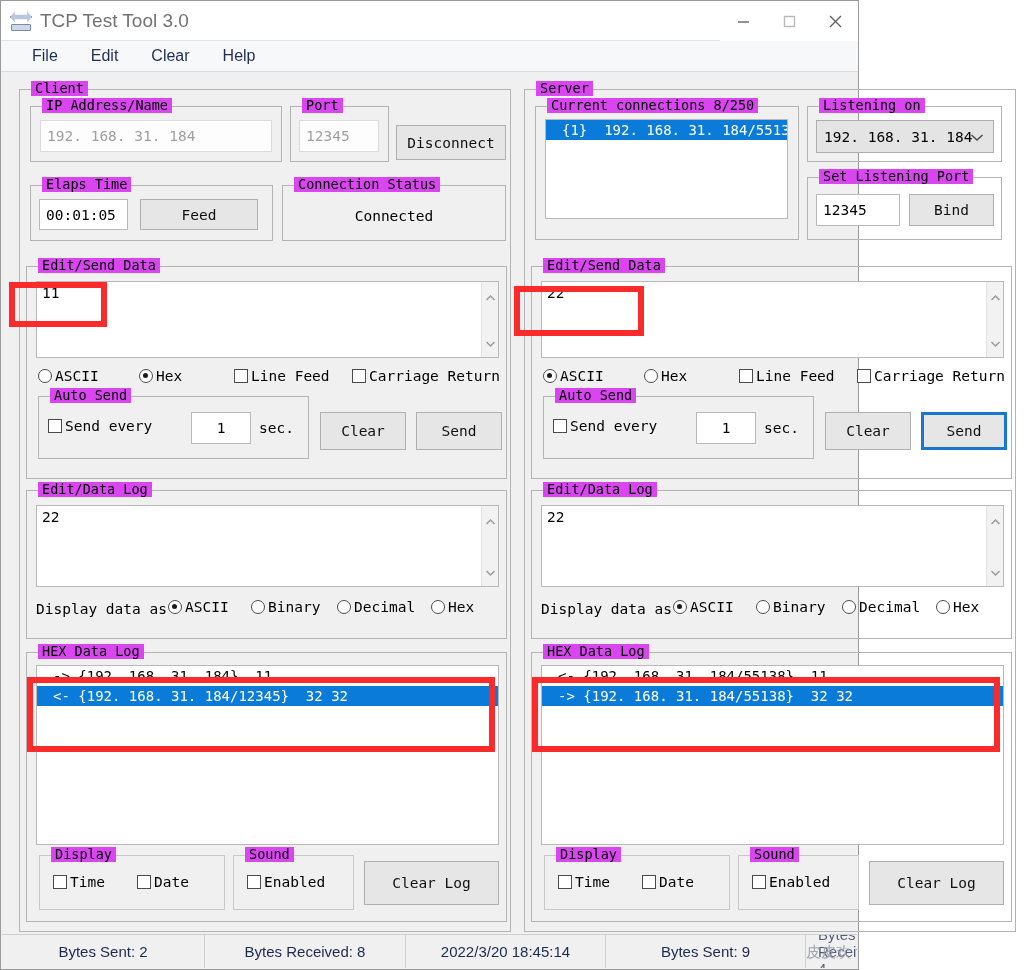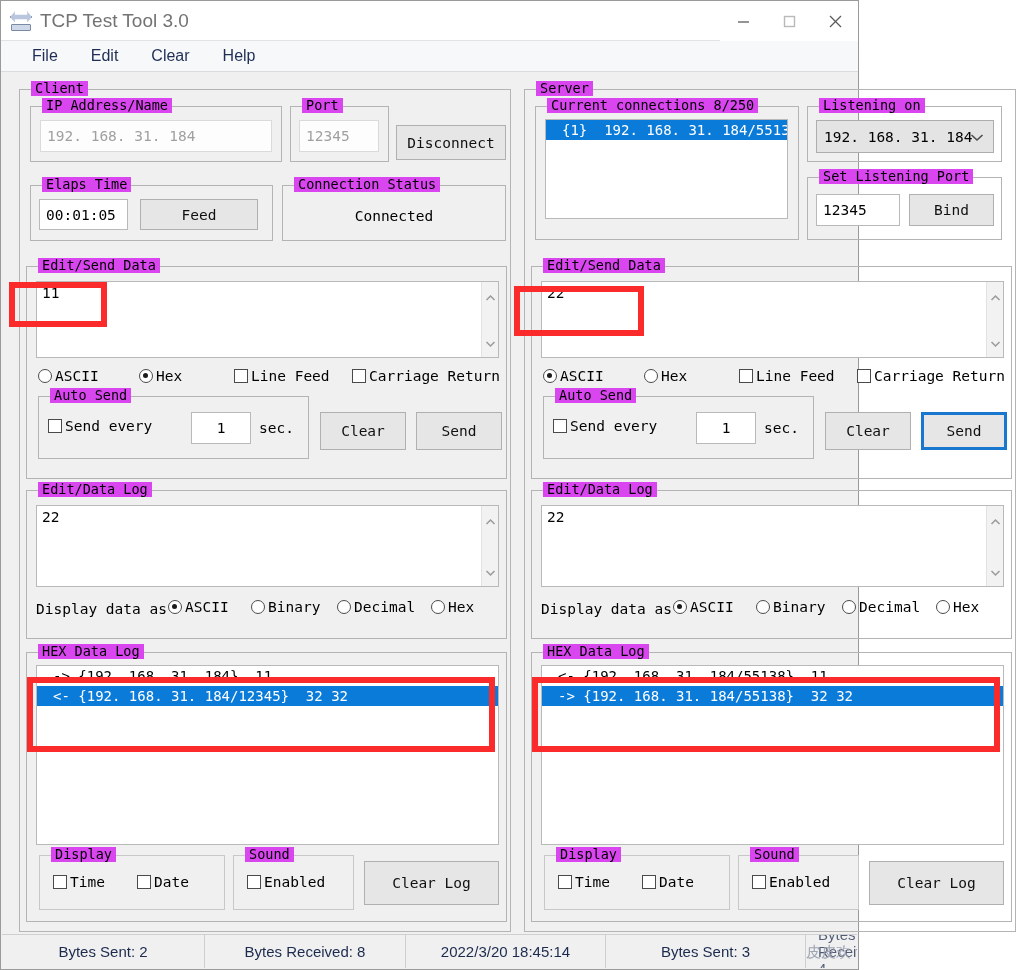--- a/index.html
+++ b/index.html
@@ -564,20 +564,20 @@
 
   <div class="annot" style="left:8px; top:281px; width:98px; height:45px;"></div>
   <div class="annot" style="left:513px; top:285px; width:130px; height:50px;"></div>
   <div class="annot" style="left:26px; top:676px; width:468px; height:75px;"></div>
   <div class="annot" style="left:531px; top:676px; width:468px; height:75px;"></div>
 
   <div class="statusbar">
     <div class="st-cell" style="width:203px;">Bytes Sent: 2</div>
     <div class="st-cell" style="width:201px;">Bytes Received: 8</div>
     <div class="st-cell" style="width:200px;">2022/3/20 18:45:14</div>
-    <div class="st-cell" style="width:200px;">Bytes Sent: 3</div>
+    <div class="st-cell" style="width:200px;">Bytes Sent: 9</div>
     <div class="st-cell" style="flex:1; border-right:none; justify-content:flex-start; padding-left:12px;">
       <span style="opacity:.75;">Bytes Received: 4</span>
       <span class="watermark">CSDN @爱学网的皮皮欢</span>
     </div>
   </div>
 
 </div>
 
 </body></html>

